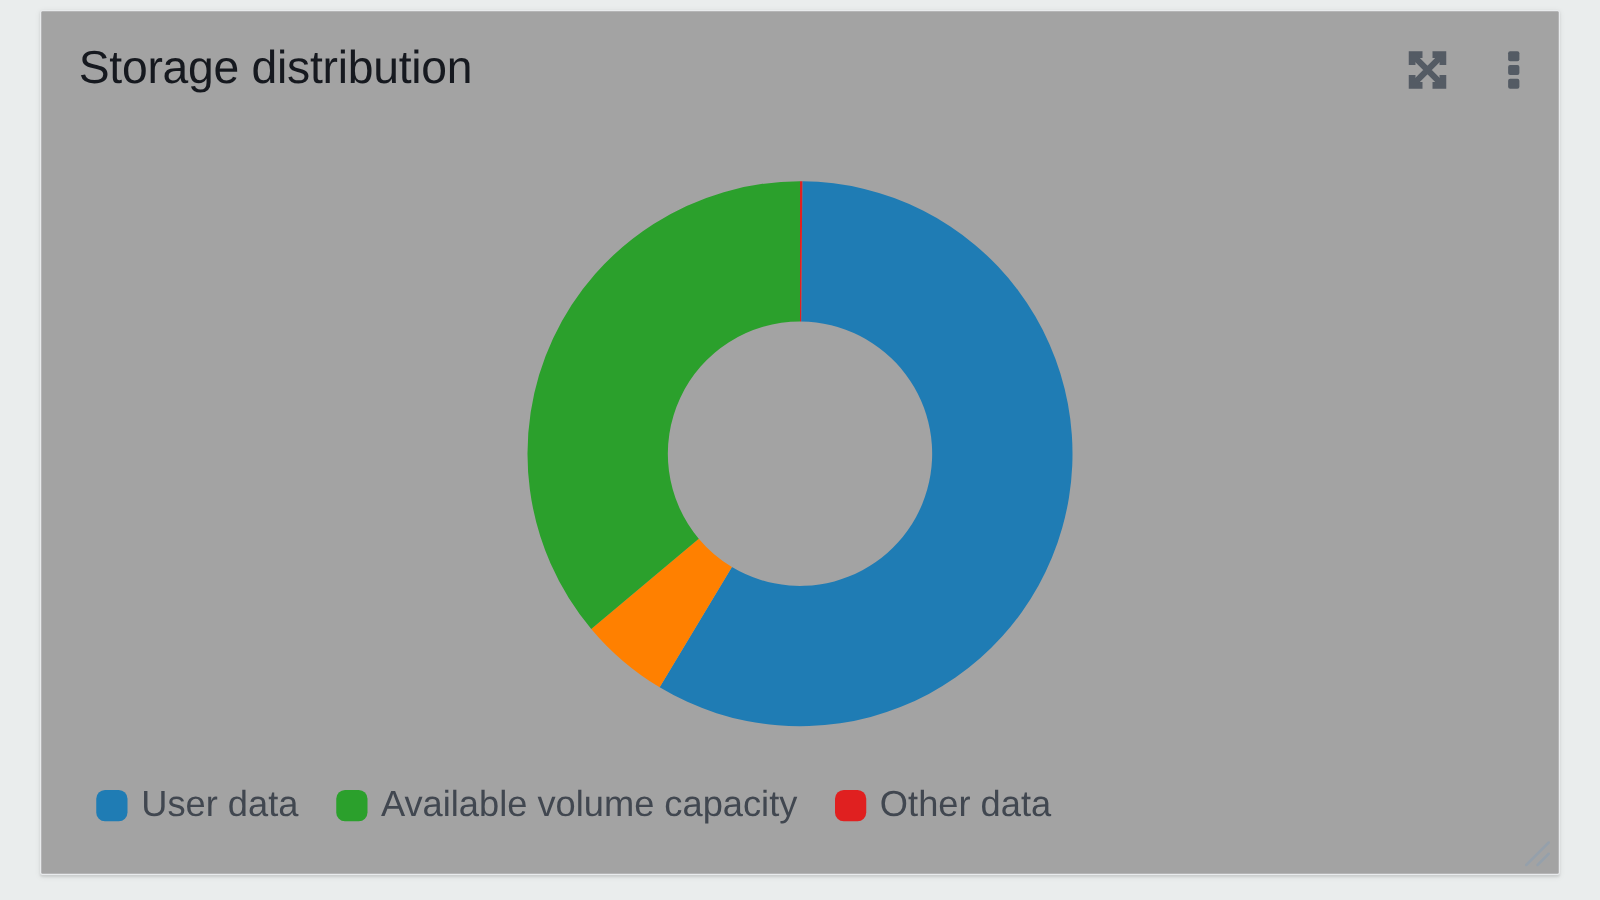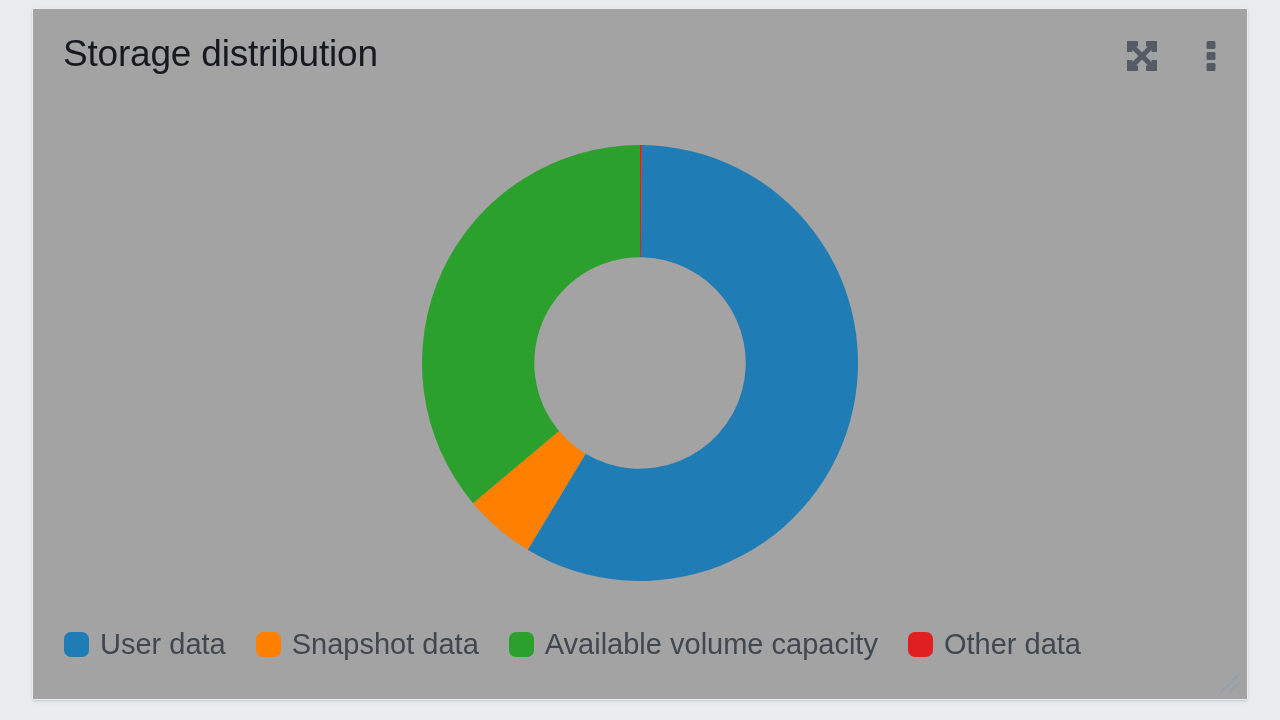--- a/index.html
+++ b/index.html
@@ -94,21 +94,21 @@
 
   
   .legend {
     position: absolute;
     left: 0;
     bottom: 38px;
     width: 100%;
     display: flex;
     align-items: center;
     flex-wrap: nowrap;
-    padding-left: 31px;
+    padding-left: 44px;
     gap: 30px;
   }
 
   .legend-item {
     display: flex;
     align-items: center;
     gap: 11px;
     cursor: pointer;
     white-space: nowrap;
   }
@@ -189,24 +189,20 @@
         </svg>
     </div>
   </div>
 
   <div class="legend" id="chart-legend">
       <div class="legend-item">
         <span class="legend-swatch" style="background: rgb(31, 124, 180);"></span>
         <span class="legend-label">User data</span>
       </div>
       <div class="legend-item">
-        <span class="legend-swatch" style="background: rgb(255, 128, 0);"></span>
-        <span class="legend-label">Snapshot data</span>
-      </div>
-      <div class="legend-item">
         <span class="legend-swatch" style="background: rgb(43, 160, 44);"></span>
         <span class="legend-label">Available volume capacity</span>
       </div>
       <div class="legend-item">
         <span class="legend-swatch" style="background: rgb(224, 32, 32);"></span>
         <span class="legend-label">Other data</span>
       </div>
     </div>
 
   <div class="resize-handle" aria-label="Resize">

